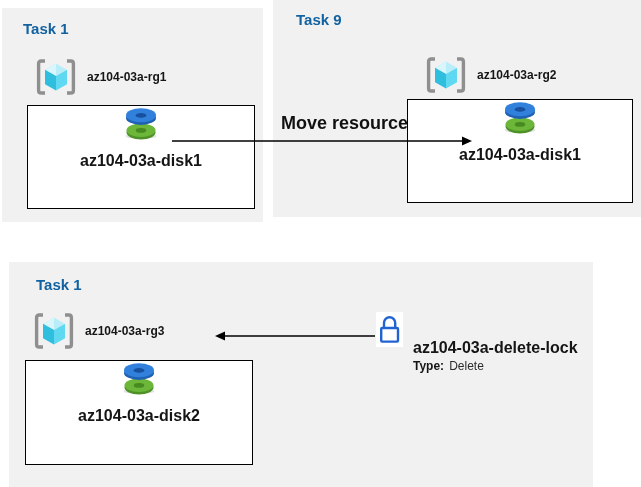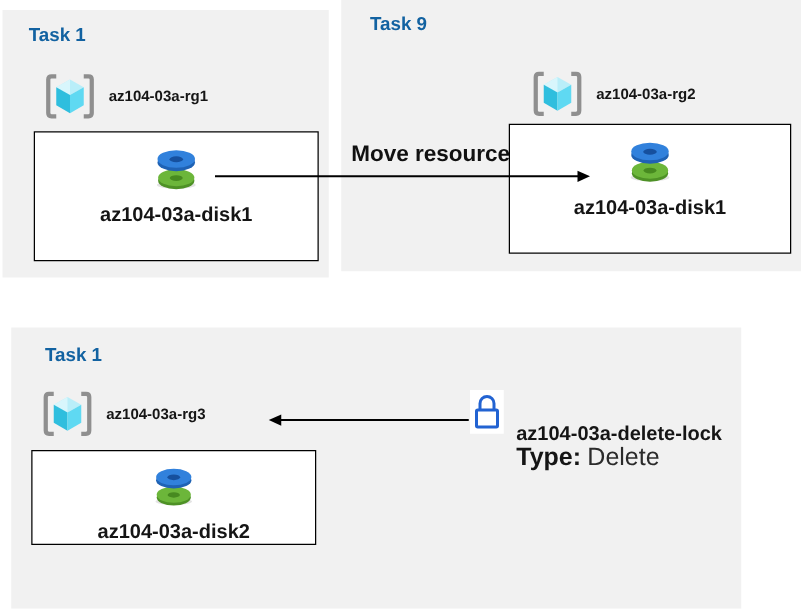--- a/index.html
+++ b/index.html
@@ -26,44 +26,44 @@
     position:absolute;display:flex;align-items:center;gap:9px;
   }
   #rg-row1{left:34px;top:58px;}
   #rg-row2{left:424px;top:56px;}
   #rg-row3{left:32px;top:312px;text-align:right;}
   .rg-label{font-size:12px;font-weight:bold;color:#151515;white-space:nowrap;}
 
   .resource-box{
     position:absolute;background:#ffffff;border:1.5px solid #000;
     box-sizing:border-box;display:flex;flex-direction:column;
-    align-items:center;padding-top:12px;gap:12px;
+    align-items:center;gap:12px;
   }
   #box1{left:27px;top:105px;width:228px;height:104px;}
   #box2{left:407px;top:99px;width:226px;height:104px;}
-  #box3{left:25px;top:360px;width:228px;height:76px;}
+  #box3{left:25px;top:360px;width:228px;height:105px;}
   .disk-label{font-size:16px;font-weight:bold;color:#151515;white-space:nowrap;}
 
   .arrow-svg{position:absolute;overflow:visible;}
   #arrow-move{left:171px;top:132px;}
   #arrow-lock{left:213px;top:327px;}
 
   #move-label{
     position:absolute;left:281px;top:113px;
     font-size:18px;font-weight:bold;color:#111;white-space:nowrap;
   }
 
   #lock-row{
     position:absolute;left:376px;top:312px;
     display:flex;align-items:flex-start;gap:10px;
   }
   .lock-icon-wrap{width:27px;height:35px;background:#ffffff;flex:0 0 auto;}
   .lock-text{margin-top:26px;}
   .lock-name{font-size:16px;font-weight:bold;color:#151515;line-height:19px;white-space:nowrap;}
-  .lock-type{font-size:20px;color:#2b2b2b;line-height:19px;white-space:nowrap;}
+  .lock-type{font-size:12px;color:#2b2b2b;line-height:19px;white-space:nowrap;}
   .lock-type .t-label{font-weight:bold;color:#151515;}
   .lock-type .t-value{font-weight:normal;margin-left:5px;}
 </style>
 </head>
 <body>
 
 <div class="panel" id="panel1"></div>
 
 <div class="panel" id="panel2"></div>
 

